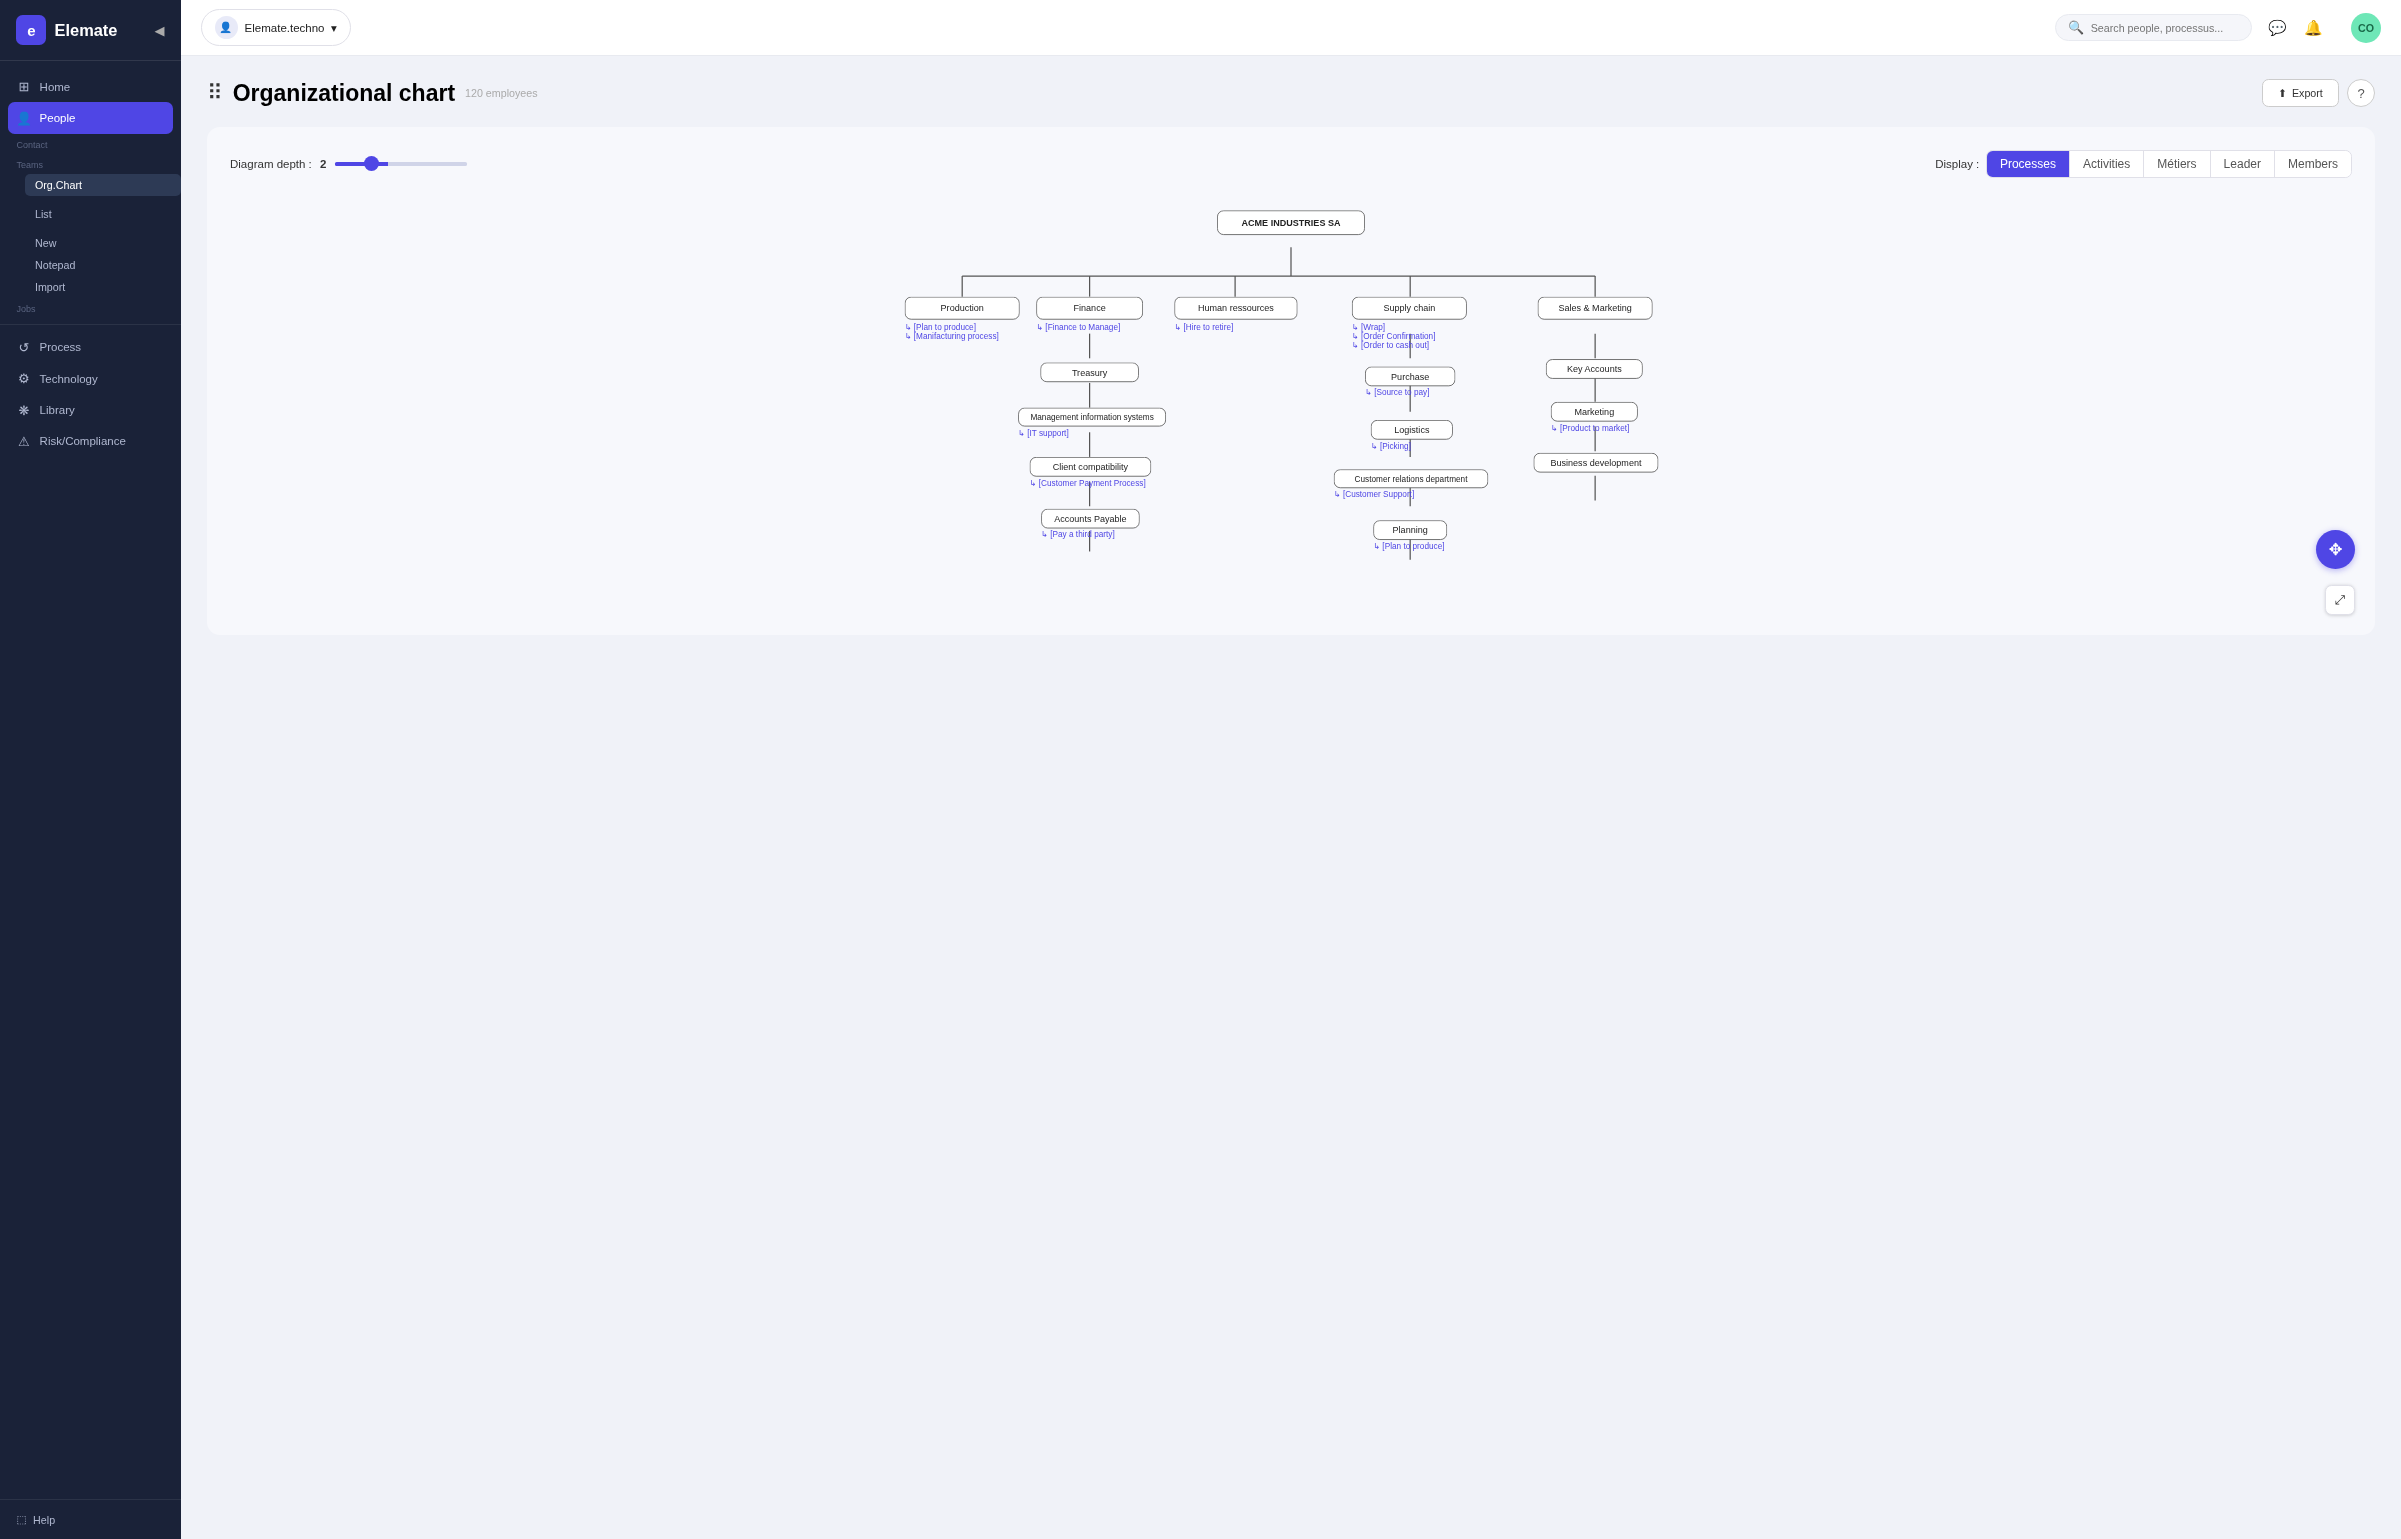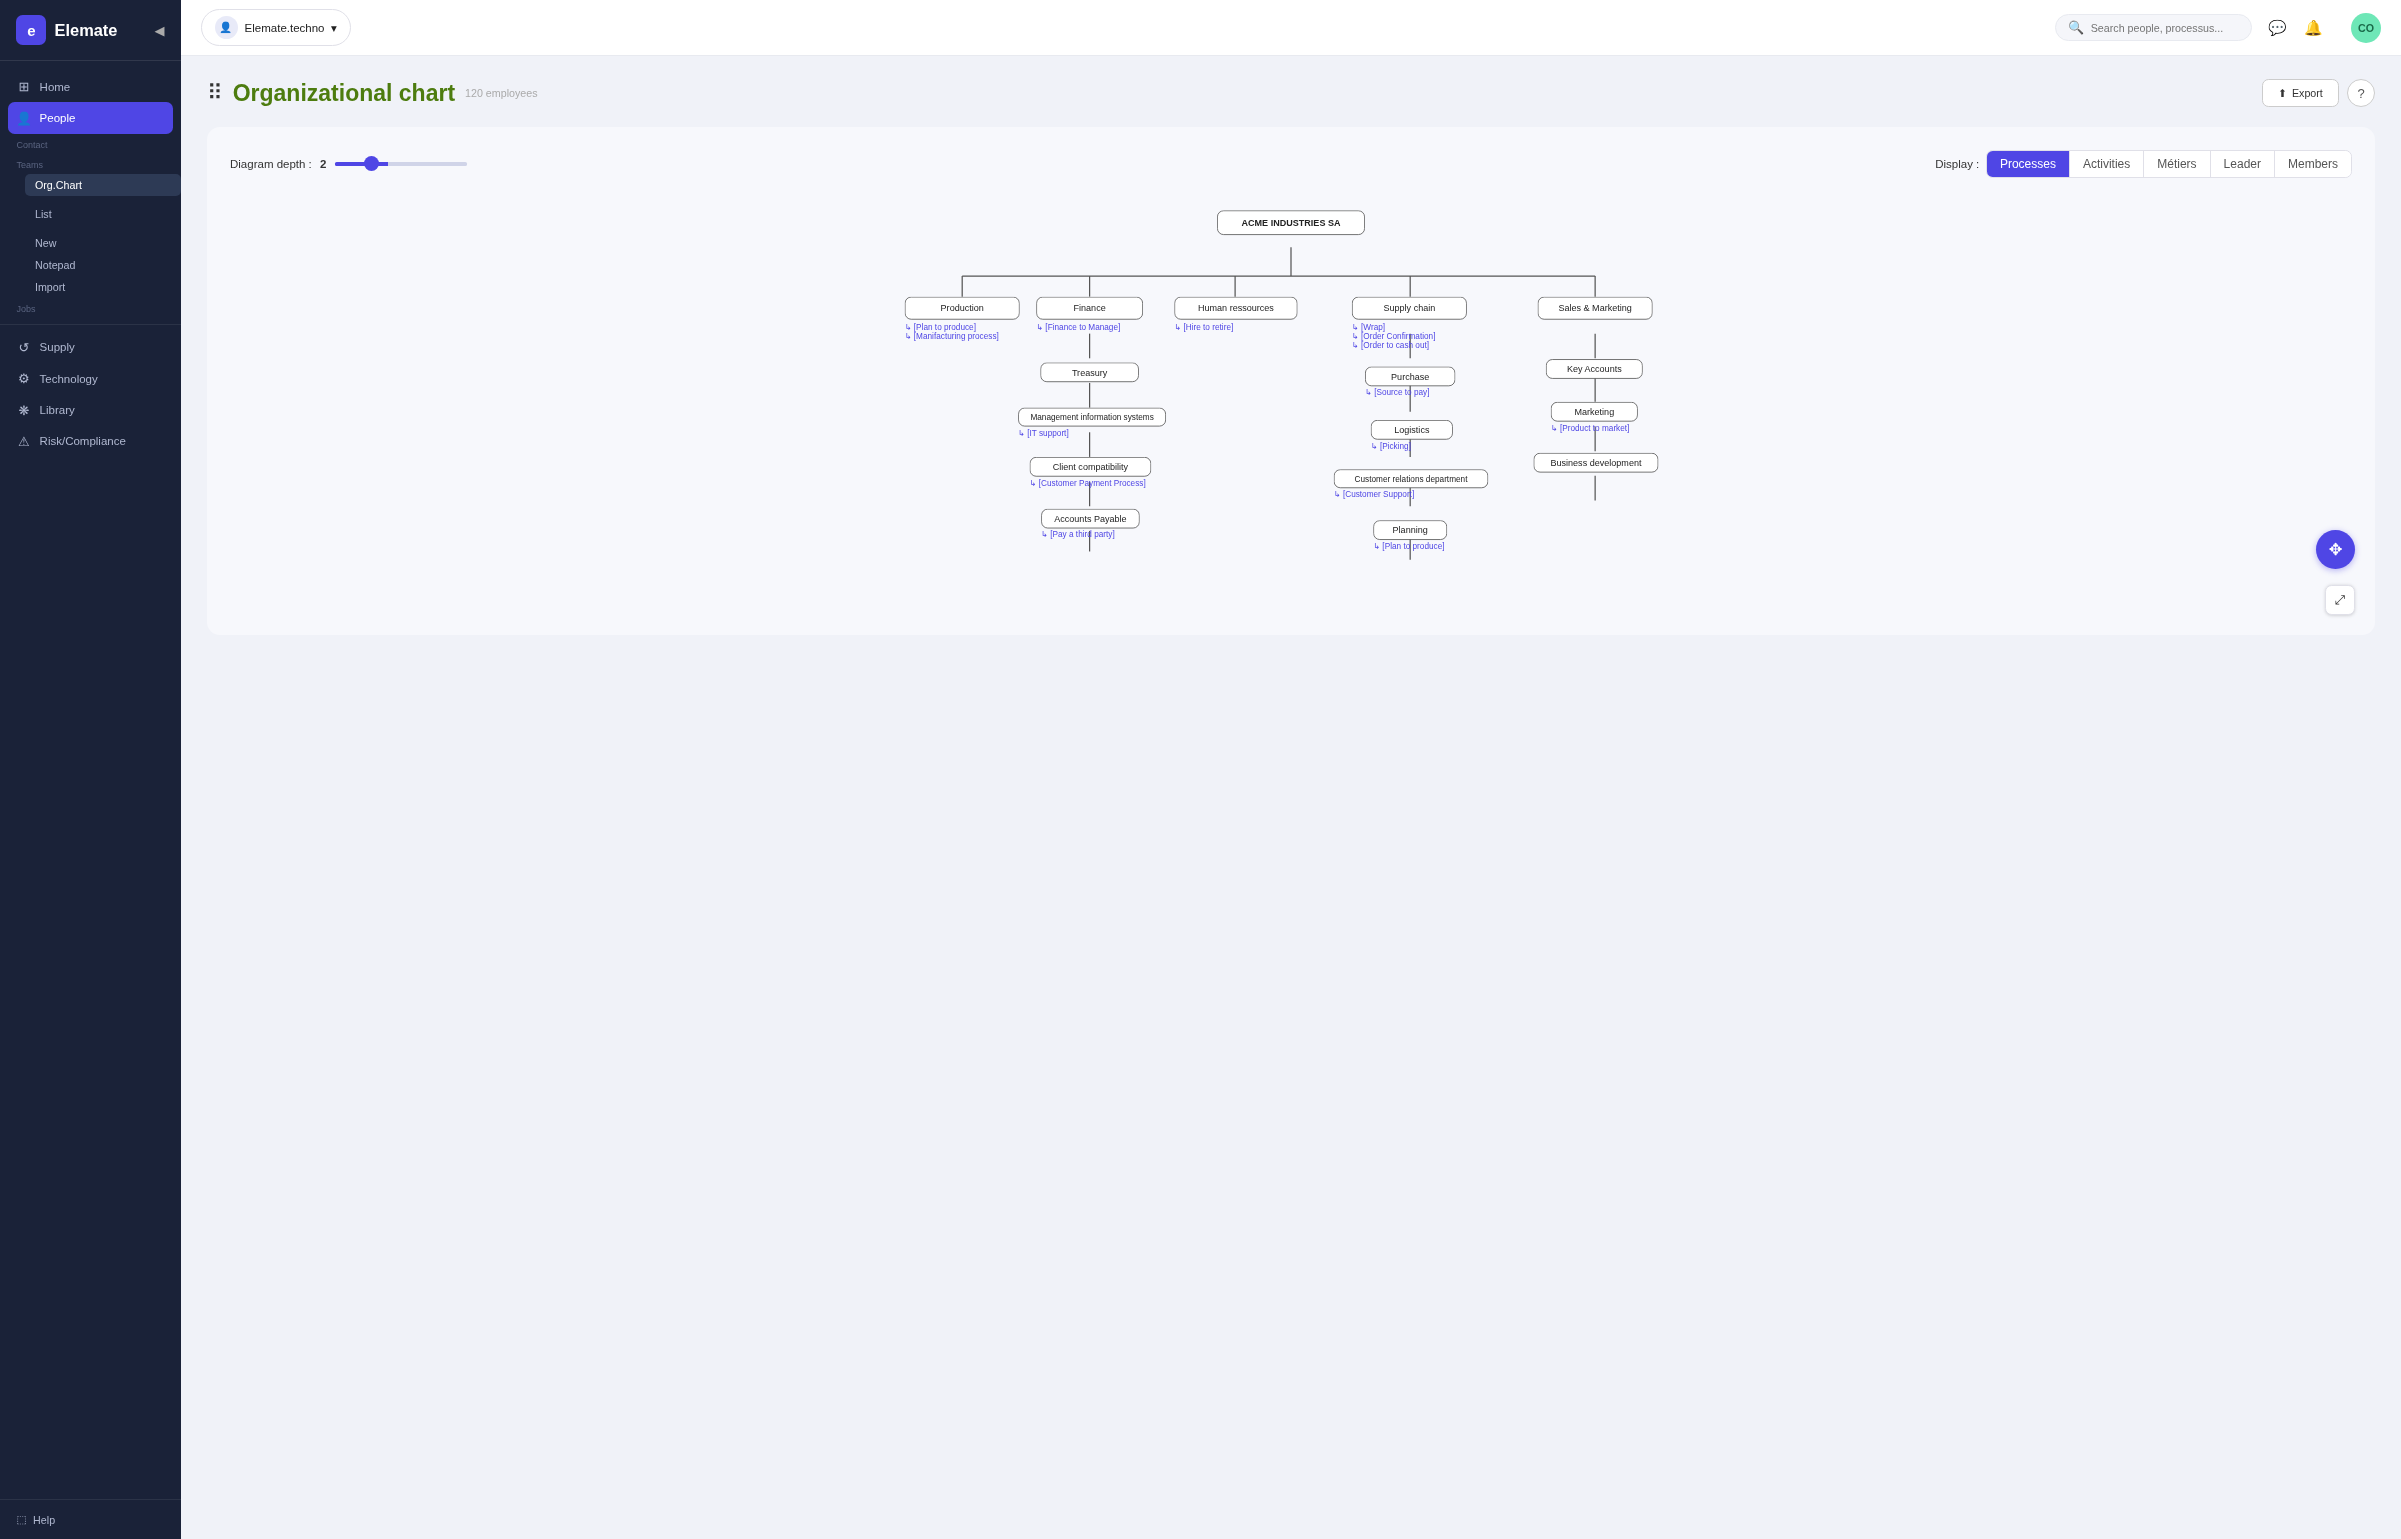--- a/index.html
+++ b/index.html
@@ -77,21 +77,21 @@
       display: flex; align-items: center; justify-content: center;
       font-size: 10.7px; font-weight: 700; color: #fff; cursor: pointer;
     }
 
     
     .content { flex: 1; overflow-y: auto; padding: 23px 26px; background: #f0f2f8; }
     .breadcrumb { font-size: 10.7px; color: #888; margin-bottom: 10px; }
     .breadcrumb span { color: #4f46e5; }
     .page-header { display: flex; align-items: center; justify-content: space-between; margin-bottom: 20px; }
     .page-title-row { display: flex; align-items: center; gap: 10px; }
-    .page-title { font-size: 23px; font-weight: 700; color: #4d7c0f; }
+    .page-title { font-size: 23px; font-weight: 700; color: #000000; }
     .page-subtitle { font-size: 10.7px; color: #aaa; }
     .page-actions { display: flex; align-items: center; gap: 8.2px; }
     .btn-export {
       display: flex; align-items: center; gap: 5px;
       border: 1.2px solid #ccc; border-radius: 6.6px; padding: 6.6px 15px;
       background: #fff; font-size: 10.7px; cursor: pointer; color: #333;
     }
     .btn-help {
       width: 28px; height: 28px; border: 1.2px solid #ccc; border-radius: 50%;
       background: #fff; display: flex; align-items: center; justify-content: center;
@@ -167,21 +167,21 @@
       <div class="sidebar-sub-item" style="padding:5px 10px;font-size:10.7px;color:#b0b8d0;cursor:pointer;">Notepad</div>
       <div class="sidebar-sub-item" style="padding:5px 10px;font-size:10.7px;color:#b0b8d0;cursor:pointer;">Import</div>
     </div>
 
     <div class="sidebar-section">Jobs</div>
 
     <hr class="sidebar-divider">
 
     <div class="sidebar-item">
       <span class="icon">↺</span>
-      <span>Supply</span>
+      <span>Process</span>
     </div>
     <div class="sidebar-item">
       <span class="icon">⚙</span>
       <span>Technology</span>
     </div>
     <div class="sidebar-item">
       <span class="icon">❋</span>
       <span>Library</span>
     </div>
     <div class="sidebar-item">

